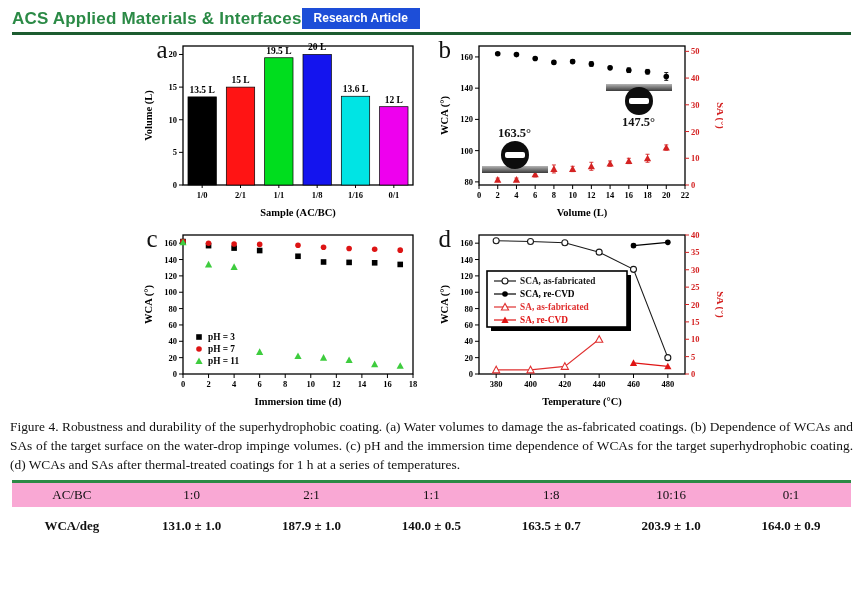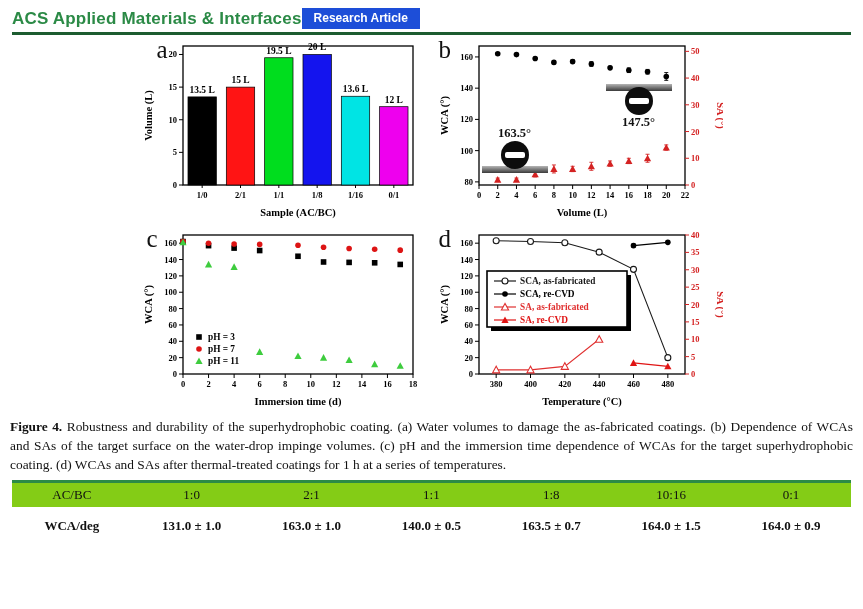--- a/index.html
+++ b/index.html
@@ -37,29 +37,29 @@
   .surface { width:66px; height:7px; margin:0 auto;
              background:linear-gradient(#b5b5b5,#3a3a3a); }
   .inset-left { left:42px; top:44px;margin-top:44px; }
   .inset-left .drop { margin-bottom:-3px; }
   .inset-right { left:166px; top:46px; }
   .inset-right .drop { margin-top:-4px; }
 
   
   .caption { margin:8px 10px 4px 10px; font-size:13.4px; line-height:1.4;
              text-align:justify; }
-  .caption .cap-label { font-weight:bold; }
+  .caption .cap-label { font-weight:normal; }
 
   
   .table-block { margin:6px 12px 0 12px; }
   .green-rule { height:2.5px; background:#2b8a46; }
   .table-title { font-size:14.6px; font-weight:bold; line-height:1.3;
                  margin:7px 0 9px 0; }
   table { width:100%; border-collapse:collapse; font-size:13px; }
-  thead th { background:#84cc16; font-weight:normal; padding:4px 12px; }
+  thead th { background:#f9a8d4; font-weight:normal; padding:4px 12px; }
   tbody td { padding:11px 2px;font-weight:bold; }
   th, td { text-align:center; }
   td.faded { opacity:.5; filter:blur(.4px); }
 </style>
 </head>
 <body>
 
 <header class="hdr">
   <h1>ACS Applied Materials &amp; Interfaces</h1>
   <span class="badge">Research Article</span>
@@ -496,22 +496,22 @@
           <th>1:1</th>
           <th>1:8</th>
           <th>10:16</th>
           <th>0:1</th>
         </tr>
       </thead>
     <tbody>
         <tr>
           <td>WCA/deg</td>
           <td>131.0 ± 1.0</td>
-          <td>163.0 ± 1.0</td>
+          <td>187.9 ± 1.0</td>
           <td>140.0 ± 0.5</td>
           <td>163.5 ± 0.7</td>
-          <td>164.0 ± 1.5</td>
+          <td>203.9 ± 1.0</td>
           <td>164.0 ± 0.9</td>
         </tr>
       </tbody>
   </table>
 
 </div>
 
 </body></html>

